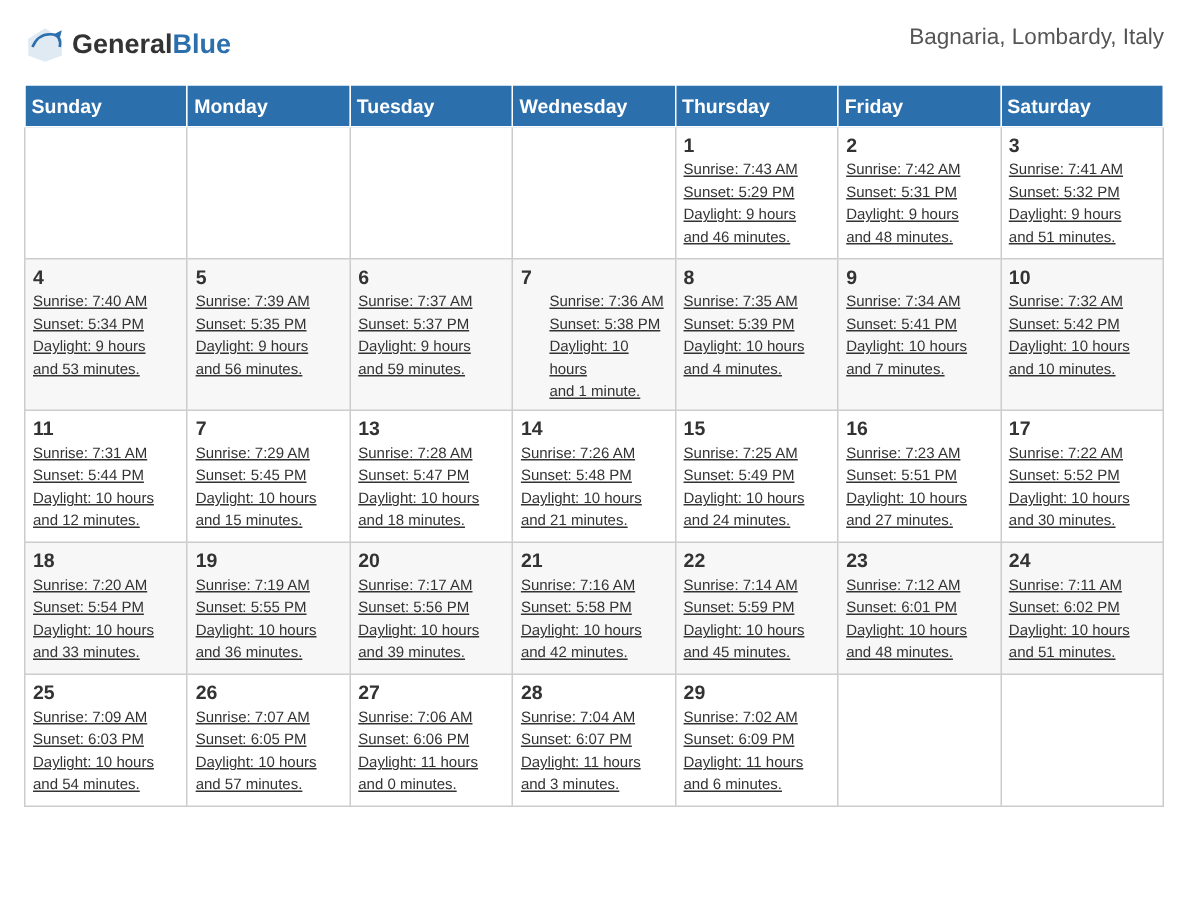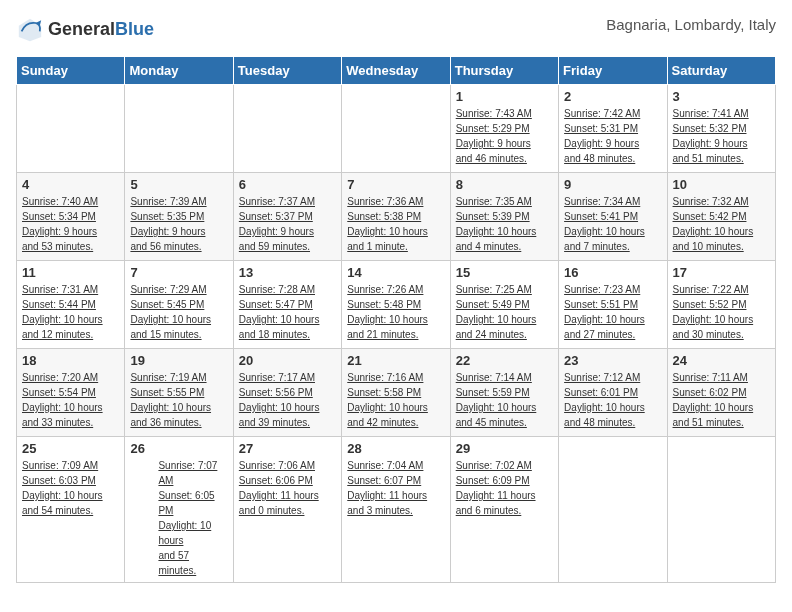--- a/index.html
+++ b/index.html
@@ -166,21 +166,21 @@
         </td>
         <td>
           <span class="day-number">6</span>
           <div class="day-info" style="white-space: pre-line;">Sunrise: 7:37 AM
 Sunset: 5:37 PM
 Daylight: 9 hours
 and 59 minutes.</div>
         </td>
         <td>
           <span class="day-number">7</span>
-          <div class="day-info" style="white-space: pre-line;">Sunrise: 7:36 AM
+          <div class="day-info" style="white-space: pre-line; margin-left: 19px;">Sunrise: 7:36 AM
 Sunset: 5:38 PM
 Daylight: 10 hours
 and 1 minute.</div>
         </td>
         <td>
           <span class="day-number">8</span>
           <div class="day-info" style="white-space: pre-line;">Sunrise: 7:35 AM
 Sunset: 5:39 PM
 Daylight: 10 hours
 and 4 minutes.</div>
@@ -305,21 +305,21 @@
       <tr>
         <td>
           <span class="day-number">25</span>
           <div class="day-info" style="white-space: pre-line;">Sunrise: 7:09 AM
 Sunset: 6:03 PM
 Daylight: 10 hours
 and 54 minutes.</div>
         </td>
         <td>
           <span class="day-number">26</span>
-          <div class="day-info" style="white-space: pre-line; margin-left: 28px;">Sunrise: 7:07 AM
+          <div class="day-info" style="white-space: pre-line;">Sunrise: 7:07 AM
 Sunset: 6:05 PM
 Daylight: 10 hours
 and 57 minutes.</div>
         </td>
         <td>
           <span class="day-number">27</span>
           <div class="day-info" style="white-space: pre-line;">Sunrise: 7:06 AM
 Sunset: 6:06 PM
 Daylight: 11 hours
 and 0 minutes.</div>

